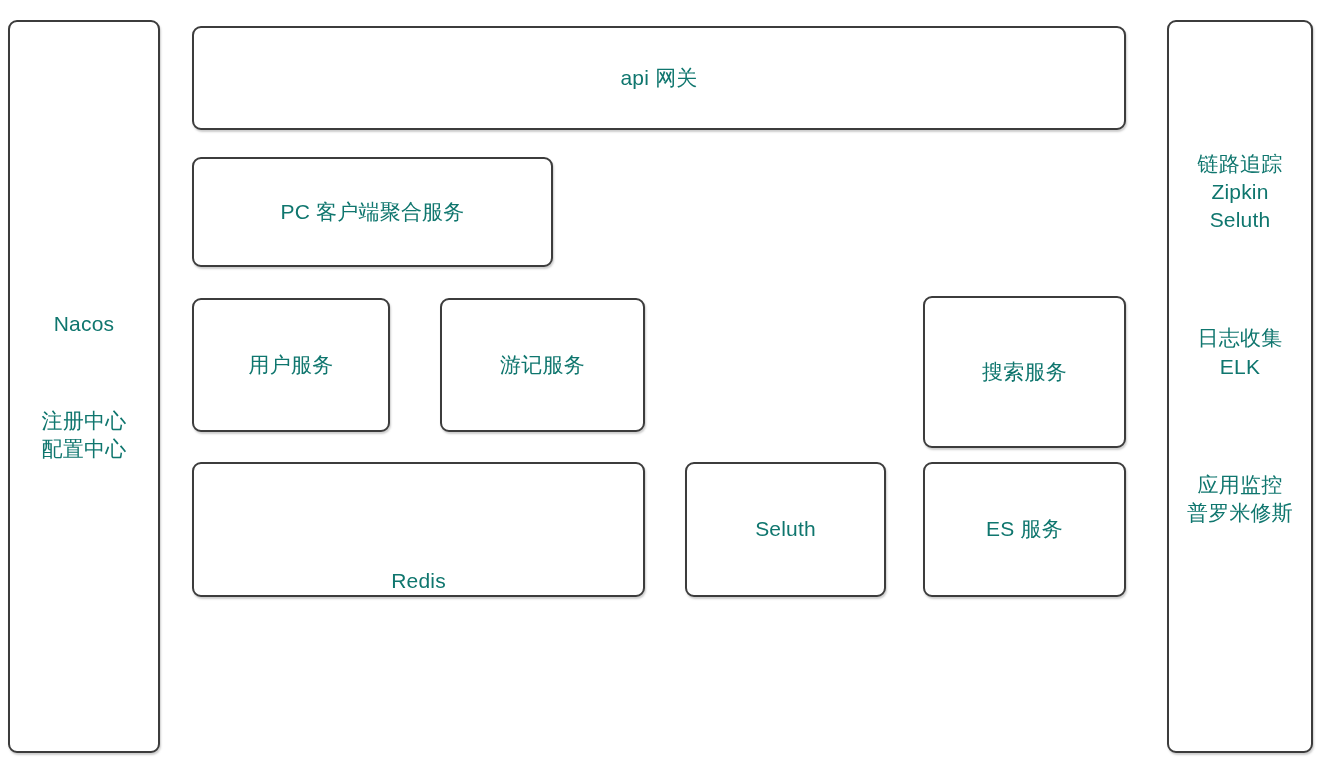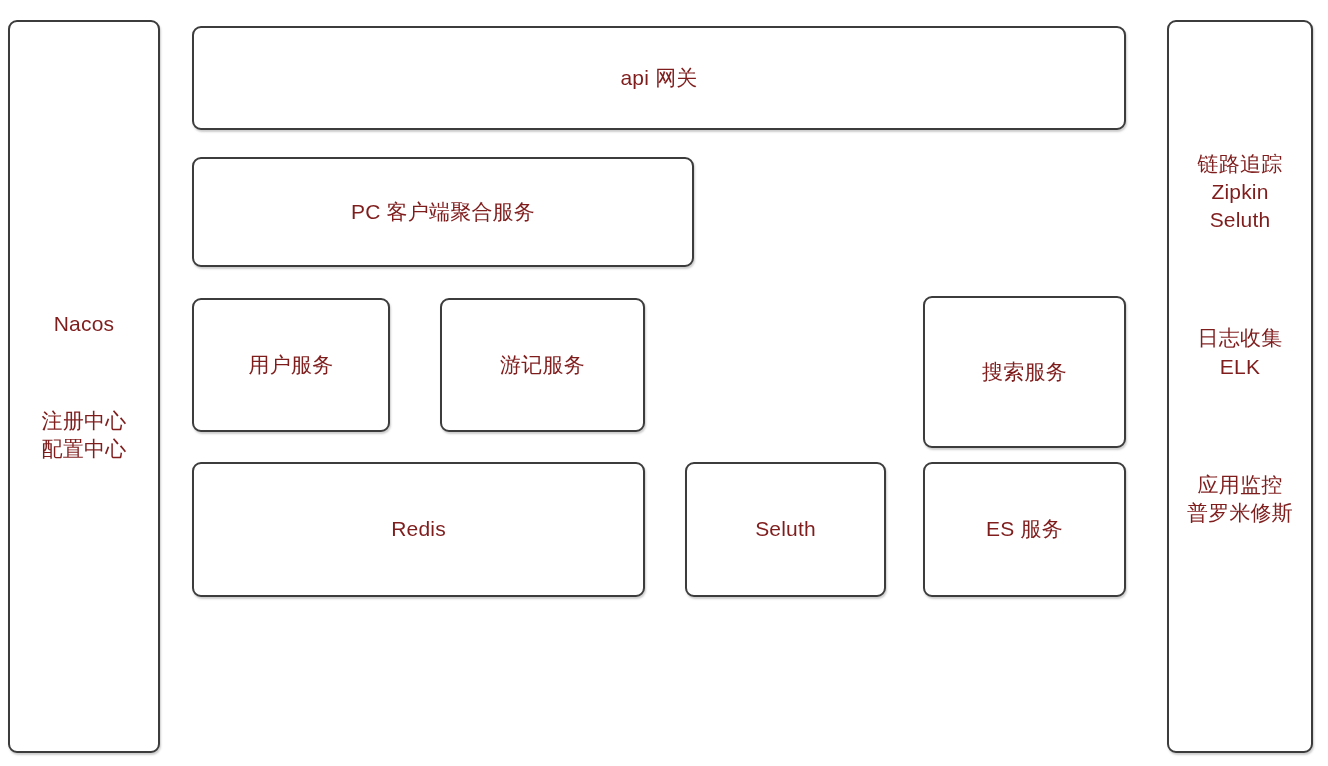--- a/index.html
+++ b/index.html
@@ -28,21 +28,21 @@
     border-radius: 9px;
     box-shadow: 1px 2px 2px rgba(90, 90, 90, 0.30);
     display: flex;
     align-items: center;
     justify-content: center;
     text-align: center;
   }
   .label {
     font-size: 21px;
     line-height: 1.34;
-    color: #7f1d1d;
+    color: #0f766e;
     letter-spacing: 0.2px;
     white-space: pre-line;
     padding: 0 6px;
   }
   
   #rail-left {
     left: 8px;
     top: 20px;
     width: 152px;
     height: 733px;
@@ -57,29 +57,29 @@
     width: 146px;
     height: 733px;
     flex-direction: column;
     justify-content: flex-start;
     padding-top: 128px;
   }
   #rail-right .stack { width: 100%; }
   #rail-right .stack + .stack { margin-top: 90px; }
   
   #box-gateway   { left: 192px; top: 26px;  width: 934px; height: 104px; }
-  #box-agg-pc    { left: 192px; top: 157px; width: 502px; height: 110px; justify-content: center; }
+  #box-agg-pc    { left: 192px; top: 157px; width: 361px; height: 110px; justify-content: center; }
   #box-agg-admin { left: 685px; top: 157px; width: 441px; height: 110px; }
 
   #box-svc-user    { left: 192px; top: 298px; width: 198px; height: 134px; }
   #box-svc-travel  { left: 440px; top: 298px; width: 205px; height: 134px; }
   #box-svc-comment { left: 685px; top: 298px; width: 201px; height: 134px; }
   #box-svc-search  { left: 923px; top: 296px; width: 203px; height: 152px; align-items: center; }
 
-  #box-redis   { left: 192px; top: 462px; width: 453px; height: 135px; }
+  #box-redis   { left: 192px; top: 462px; width: 453px; height: 135px; align-items: flex-end; }
   #box-mongodb { left: 685px; top: 462px; width: 201px; height: 135px; }
   #box-es      { left: 923px; top: 462px; width: 203px; height: 135px; }
 
   #box-mysql { left: 192px; top: 628px; width: 934px; height: 123px; }
 </style>
 </head>
 <body>
 
 <div id="canvas">
 

